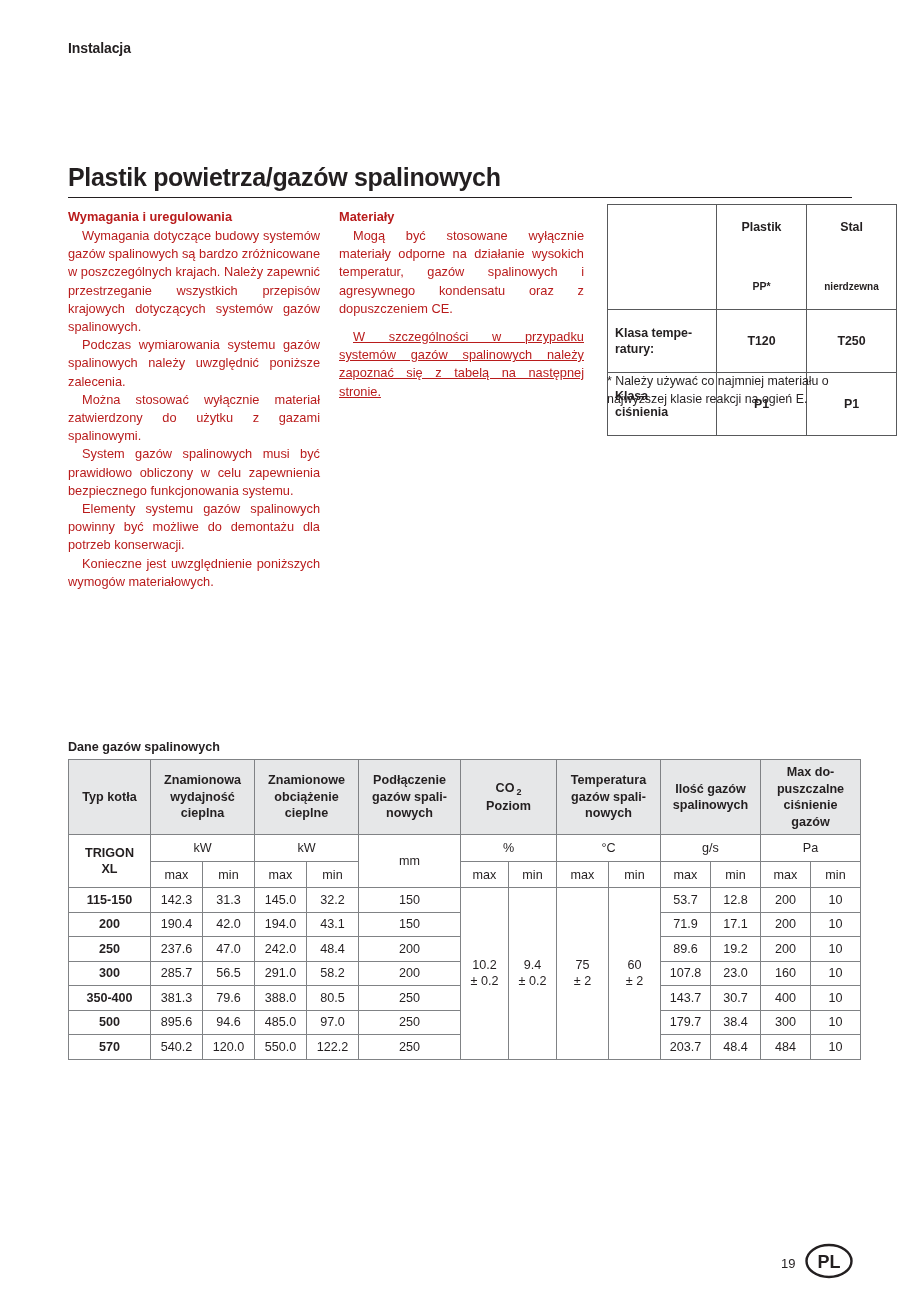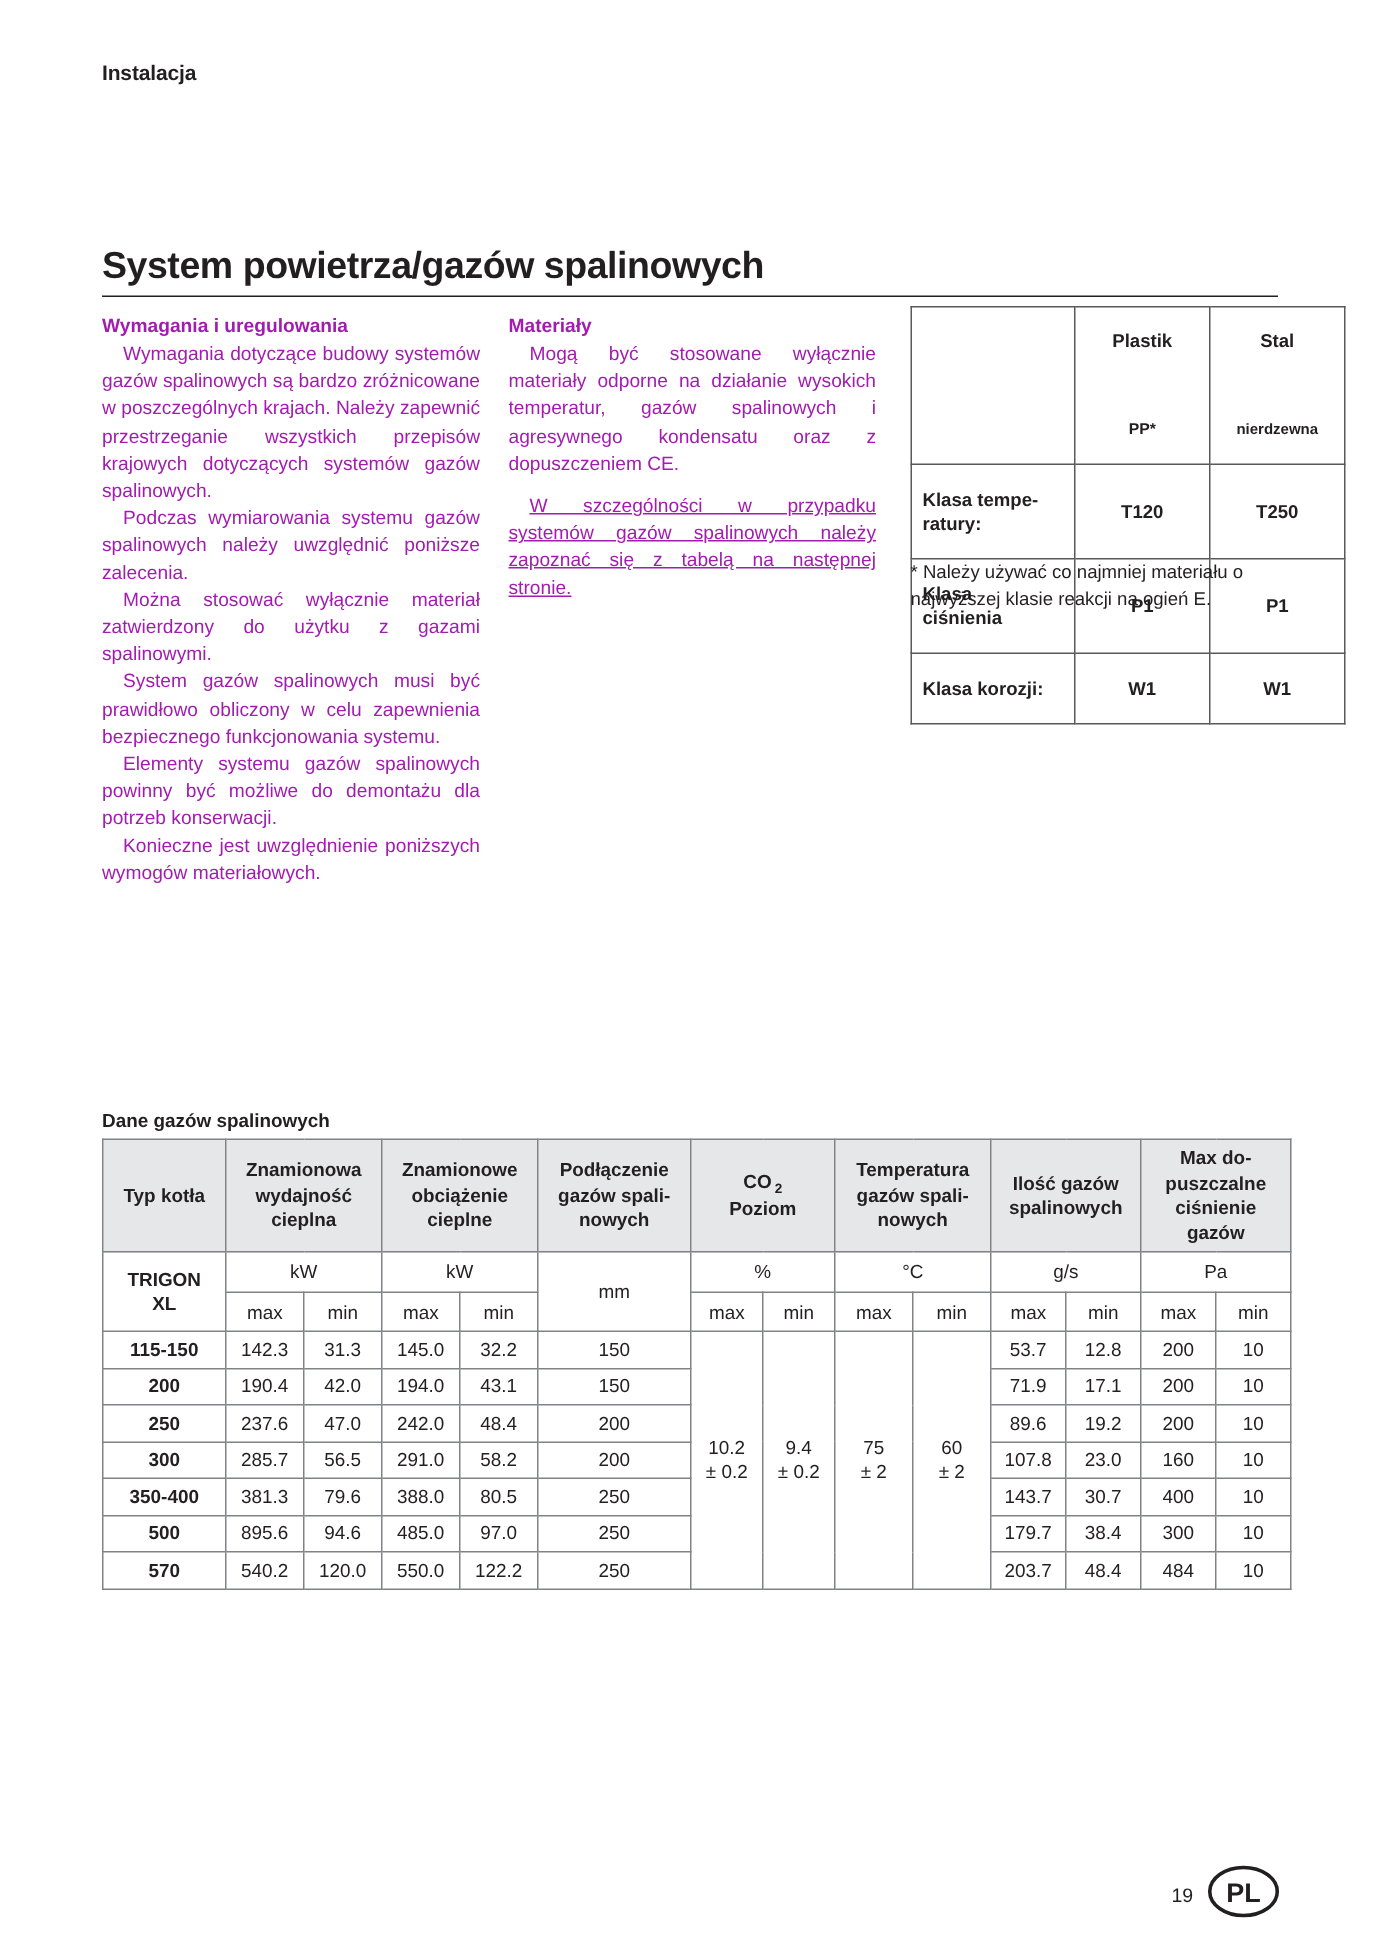--- a/index.html
+++ b/index.html
@@ -45,21 +45,21 @@
     width: 784px;
     height: 1px;
     background: #231f20;
   }
 
   
   .col {
     position: absolute;
     font-size: 12.8px;
     line-height: 18.2px;
-    color: #a21caf;
+    color: #b91c1c;
   }
   .col-left  { left: 68px;  top: 208px; width: 252px; }
   .col-mid   { left: 339px; top: 208px; width: 245px; }
 
   .col h3 {
     margin: 0 0 2px 0;
     font-size: 12.8px;
     font-weight: bold;
     line-height: 17px;
   }
@@ -203,21 +203,21 @@
     width: 48px;
     height: 36px;
   }
   .pl-badge svg { display: block; }
 </style>
 </head>
 <body>
 
 <div class="running-head">Instalacja</div>
 
-<div class="section-title">System powietrza/gazów spalinowych</div>
+<div class="section-title">Plastik powietrza/gazów spalinowych</div>
 <div class="section-rule"></div>
 
 <div class="col col-left">
   <h3>Wymagania i uregulowania</h3>
   <p>Wymagania dotyczące budowy systemów gazów spalinowych są bardzo zróżnicowane w poszczególnych krajach. Należy zapewnić przestrzeganie wszystkich przepisów krajowych dotyczących systemów gazów spalinowych.</p>
   <p>Podczas wymiarowania systemu gazów spalinowych należy uwzględnić poniższe zalecenia.</p>
   <p>Można stosować wyłącznie materiał zatwierdzony do użytku z gazami spalinowymi.</p>
   <p>System gazów spalinowych musi być prawidłowo obliczony w celu zapewnienia bezpiecznego funkcjonowania systemu.</p>
   <p>Elementy systemu gazów spalinowych powinny być możliwe do demontażu dla potrzeb konserwacji.</p>
   <p>Konieczne jest uwzględnienie poniższych wymogów materiałowych.</p>
@@ -250,25 +250,20 @@
       <td class="val">T120</td>
       <td class="val">T250</td>
     </tr>
     <tr>
       <td class="lbl">
         <span>Klasa</span><br>
         <span>ciśnienia</span>
       </td>
       <td class="val">P1</td>
       <td class="val">P1</td>
-    </tr>
-    <tr>
-      <td class="lbl">Klasa korozji:</td>
-      <td class="val">W1</td>
-      <td class="val">W1</td>
     </tr>
   </tbody>
 </table>
 
 <div class="footnote">* Należy używać co najmniej materiału o najwyższej klasie reakcji na ogień E.</div>
 
 <div class="data-caption">Dane gazów spalinowych</div>
 
 <table class="data-table">
   <colgroup>

